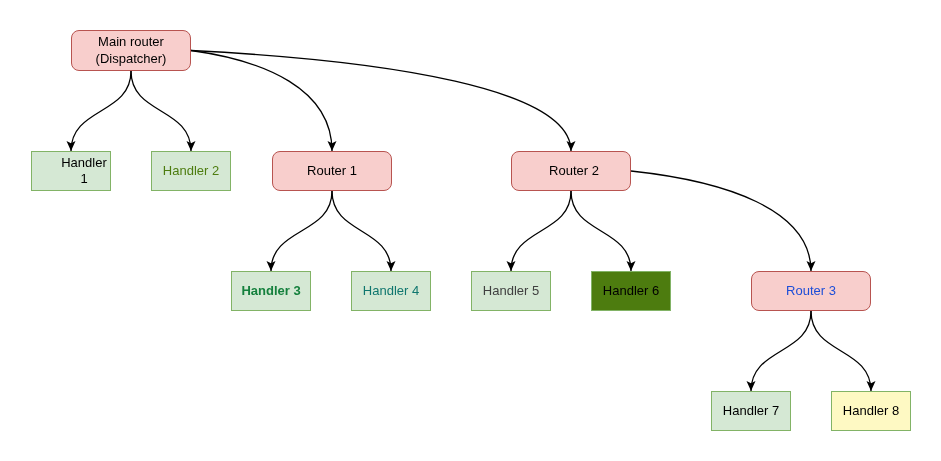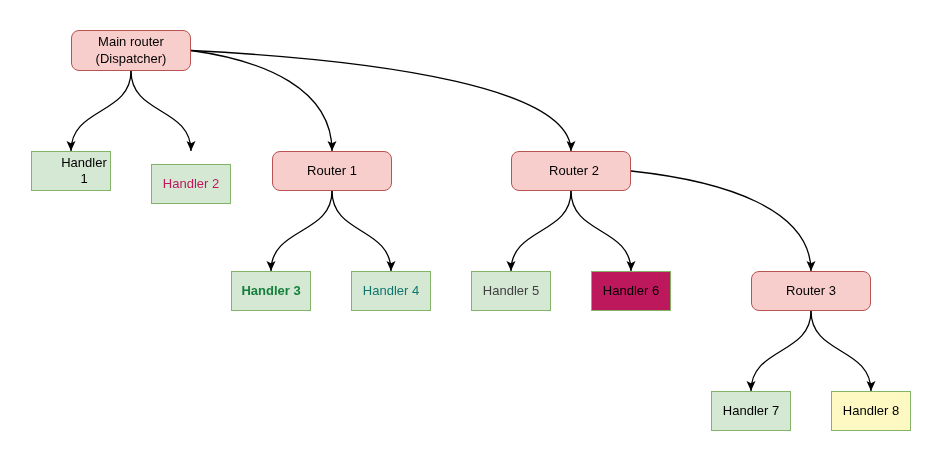--- a/index.html
+++ b/index.html
@@ -64,42 +64,42 @@
       <path d="M 811 311 C 811 355, 751 347, 751 391" fill="none" stroke="#000000" stroke-width="1.3" marker-end="url(#arrow)"></path>
       <path d="M 811 311 C 811 355, 871 347, 871 391" fill="none" stroke="#000000" stroke-width="1.3" marker-end="url(#arrow)"></path>
     </svg>
 <div class="node router" style="left: 71px; top: 30px; width: 120px; height: 41px; background: rgb(248, 206, 204); border-color: rgb(184, 84, 80); color: rgb(0, 0, 0);">
       <span>Main router
 (Dispatcher)</span>
     </div>
     <div class="node handler" style="left: 31px; top: 151px; width: 80px; height: 40px; background: rgb(213, 232, 212); border-color: rgb(130, 179, 102); color: rgb(0, 0, 0); padding-left: 26px;">
       <span>Handler 1</span>
     </div>
-    <div class="node handler" style="left: 151px; top: 164px; width: 80px; height: 40px; background: rgb(213, 232, 212); border-color: rgb(130, 179, 102); color: #be185d;">
+    <div class="node handler" style="left: 151px; top: 151px; width: 80px; height: 40px; background: rgb(213, 232, 212); border-color: rgb(130, 179, 102); color: #4d7c0f;">
       <span>Handler 2</span>
     </div>
     <div class="node router" style="left: 272px; top: 151px; width: 120px; height: 40px; background: rgb(248, 206, 204); border-color: rgb(184, 84, 80); color: rgb(0, 0, 0);">
       <span>Router 1</span>
     </div>
     <div class="node router" style="left: 511px; top: 151px; width: 120px; height: 40px; background: rgb(248, 206, 204); border-color: rgb(184, 84, 80); color: rgb(0, 0, 0); padding-left: 6px;">
       <span>Router 2</span>
     </div>
     <div class="node handler" style="left: 231px; top: 271px; width: 80px; height: 40px; background: rgb(213, 232, 212); border-color: rgb(130, 179, 102); color: #15803d; font-weight: bold;">
       <span>Handler 3</span>
     </div>
     <div class="node handler" style="left: 351px; top: 271px; width: 80px; height: 40px; background: rgb(213, 232, 212); border-color: rgb(130, 179, 102); color: #0f766e;">
       <span>Handler 4</span>
     </div>
     <div class="node handler" style="left: 471px; top: 271px; width: 80px; height: 40px; background: rgb(213, 232, 212); border-color: rgb(130, 179, 102); color: #404040;">
       <span>Handler 5</span>
     </div>
-    <div class="node handler" style="left: 591px; top: 271px; width: 80px; height: 40px; background: #be185d; border-color: rgb(130, 179, 102); color: rgb(0, 0, 0);">
+    <div class="node handler" style="left: 591px; top: 271px; width: 80px; height: 40px; background: #4d7c0f; border-color: rgb(130, 179, 102); color: rgb(0, 0, 0);">
       <span>Handler 6</span>
     </div>
-    <div class="node router" style="left: 751px; top: 271px; width: 120px; height: 40px; background: rgb(248, 206, 204); border-color: rgb(184, 84, 80); color: #000000;">
+    <div class="node router" style="left: 751px; top: 271px; width: 120px; height: 40px; background: rgb(248, 206, 204); border-color: rgb(184, 84, 80); color: #1d4ed8;">
       <span>Router 3</span>
     </div>
     <div class="node handler" style="left: 711px; top: 391px; width: 80px; height: 40px; background: rgb(213, 232, 212); border-color: rgb(130, 179, 102); color: rgb(0, 0, 0);">
       <span>Handler 7</span>
     </div>
     <div class="node handler" style="left: 831px; top: 391px; width: 80px; height: 40px; background: #fef9c3; border-color: rgb(130, 179, 102); color: rgb(0, 0, 0);">
       <span>Handler 8</span>
     </div>
   </div>
 

